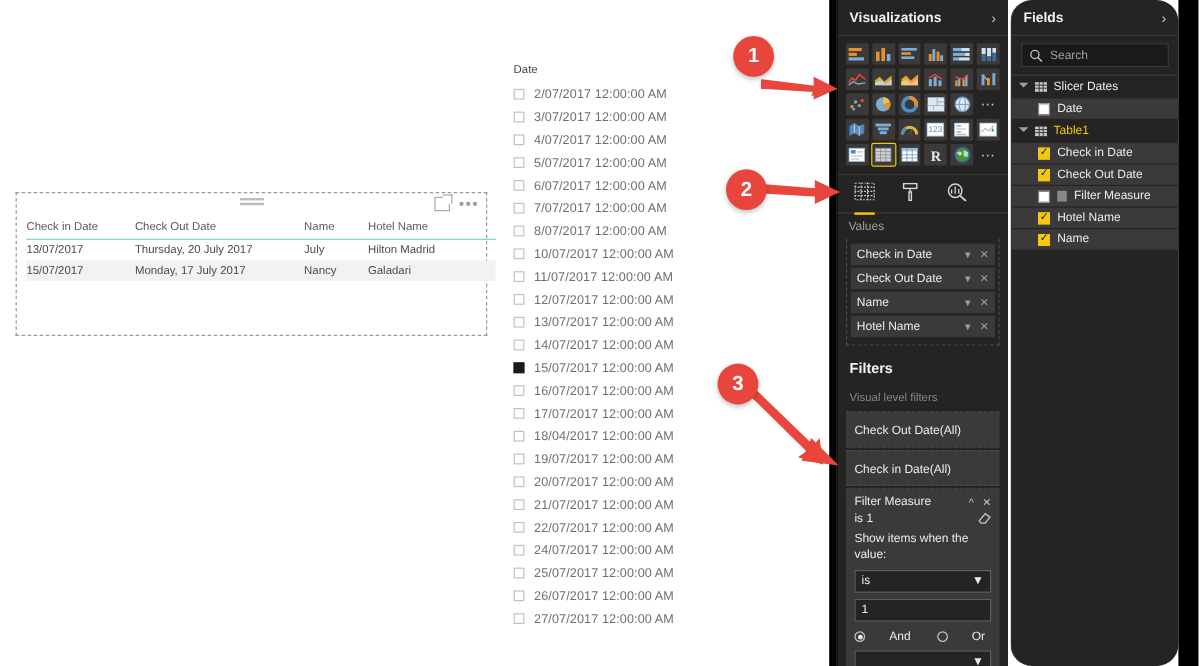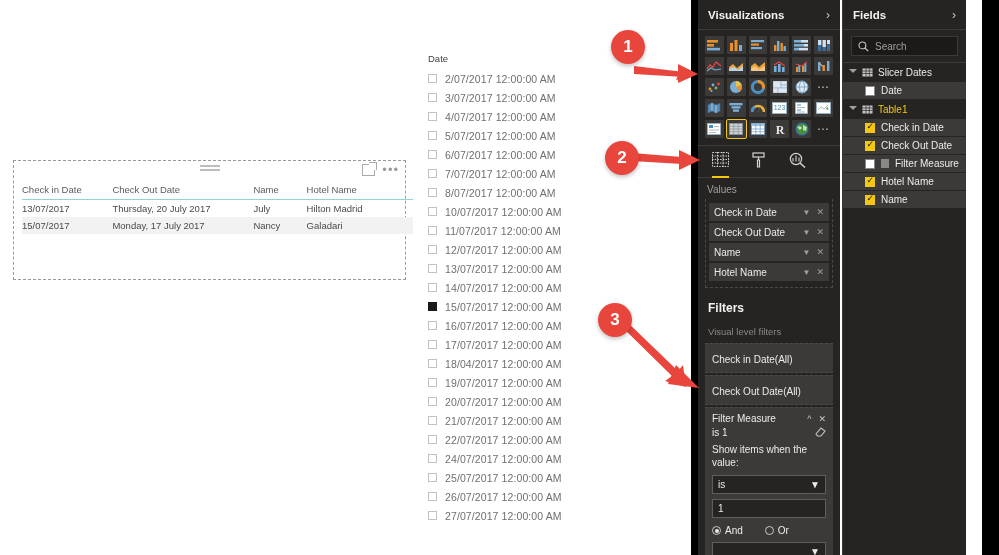--- a/index.html
+++ b/index.html
@@ -68,22 +68,22 @@
     box-shadow: 0 2px 4px rgba(0,0,0,.25);
   }
   .anno-arrow { position: absolute; z-index: 39; }
 
   
   #viz-panel {
     position: absolute; left: 697px; top: 0; width: 143px; height: 555px;
     background: #252423; border-left: 1px solid #000;
   }
   #fields-panel {
-    position: absolute; left: 842px; top: 0; width: 124px; height: 555px;
-    background: #252423; border-left: 1px solid #3b3a39;
+    position: absolute; left: 842px; top: 0; width: 140px; height: 555px;
+    background: #252423; border-left: 1px solid #3b3a39; border-radius: 18px;
   }
   #right-dark-edge { position: absolute; left: 982px; top: 0; width: 17px; height: 555px; background: #000; }
   #left-dark-edge  { position: absolute; left: 691px; top: 0; width: 6px; height: 555px; background: #000; }
 
   .panel-head {
     height: 30px; display: flex; align-items: center; justify-content: space-between;
     padding: 0 10px; border-bottom: 1px solid #3b3a39;
   }
   .panel-head .ttl { font-size: 11.5px; font-weight: 700; color: #f3f2f1; }
   .chev { color: #c8c6c4; font-size: 12px; }
@@ -132,21 +132,21 @@
   .fc-select {
     margin-top: 6px; background: #252423; border: 1px solid #605e5c; height: 19px;
     display: flex; align-items: center; justify-content: space-between; padding: 0 5px;
     font-size: 10px; color: #edebe9;
   }
   .fc-input {
     margin-top: 5px; background: #252423; border: 1px solid #605e5c; height: 19px;
     display: flex; align-items: center; padding: 0 5px; font-size: 10px; color: #edebe9;
   }
   .fc-radios { display: flex; align-items: center; gap: 22px; margin-top: 7px; }
-  .radio { display: flex; align-items: center; gap: 4px; font-size: 10px; color: #edebe9; }
+  .radio { display: flex; align-items: center; gap: 20px; font-size: 10px; color: #edebe9; }
   .radio-dot { width: 9px; height: 9px; border: 1px solid #c8c6c4; border-radius: 50%; position: relative; }
   .radio-dot.on:after {
     content: ""; position: absolute; left: 1.5px; top: 1.5px; width: 4px; height: 4px;
     background: #edebe9; border-radius: 50%;
   }
 
   
   #search-wrap { padding: 6px 8px; border-bottom: 1px solid #3b3a39; }
   #search-box {
     background: #1b1a19; border: 1px solid #3b3a39; height: 20px;
@@ -644,22 +644,22 @@
           </span>
         </div>
       </div>
 
     <div id="filters-head">
       <span class="ttl">Filters</span>
     </div>
     <div class="sub-lbl">Visual level filters</div>
 
     <div id="filter-cards">
+        <div class="filter-card"><span class="fc-title">Check Out Date(All)</span></div>
         <div class="filter-card"><span class="fc-title">Check in Date(All)</span></div>
-        <div class="filter-card"><span class="fc-title">Check Out Date(All)</span></div>
       </div>
 
     <div class="filter-card expanded">
       <div class="fc-row">
         <span class="fc-title">Filter Measure</span>
         <span class="fc-icons">
           <span>^</span>
           <span>✕</span>
         </span>
       </div>

